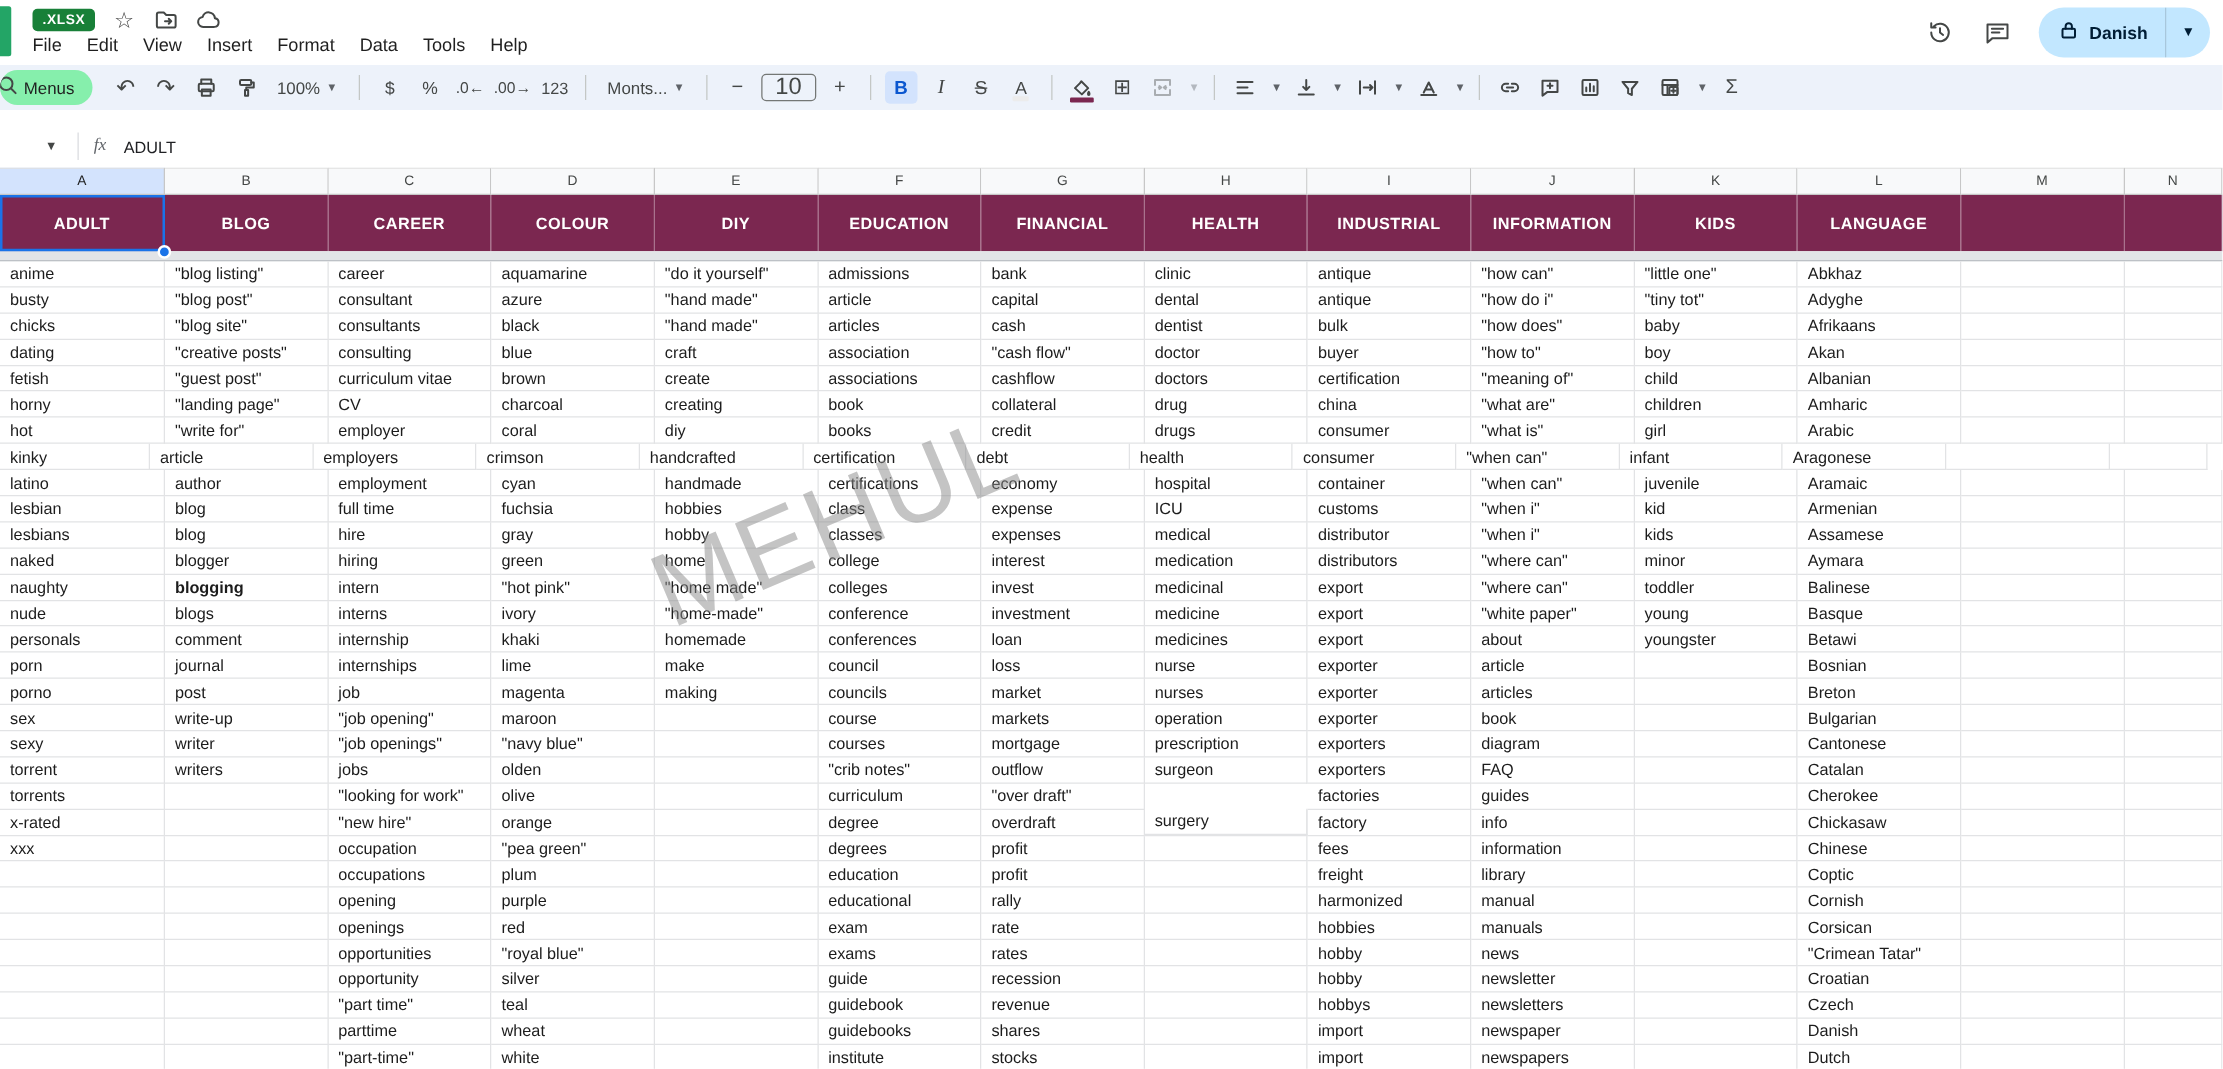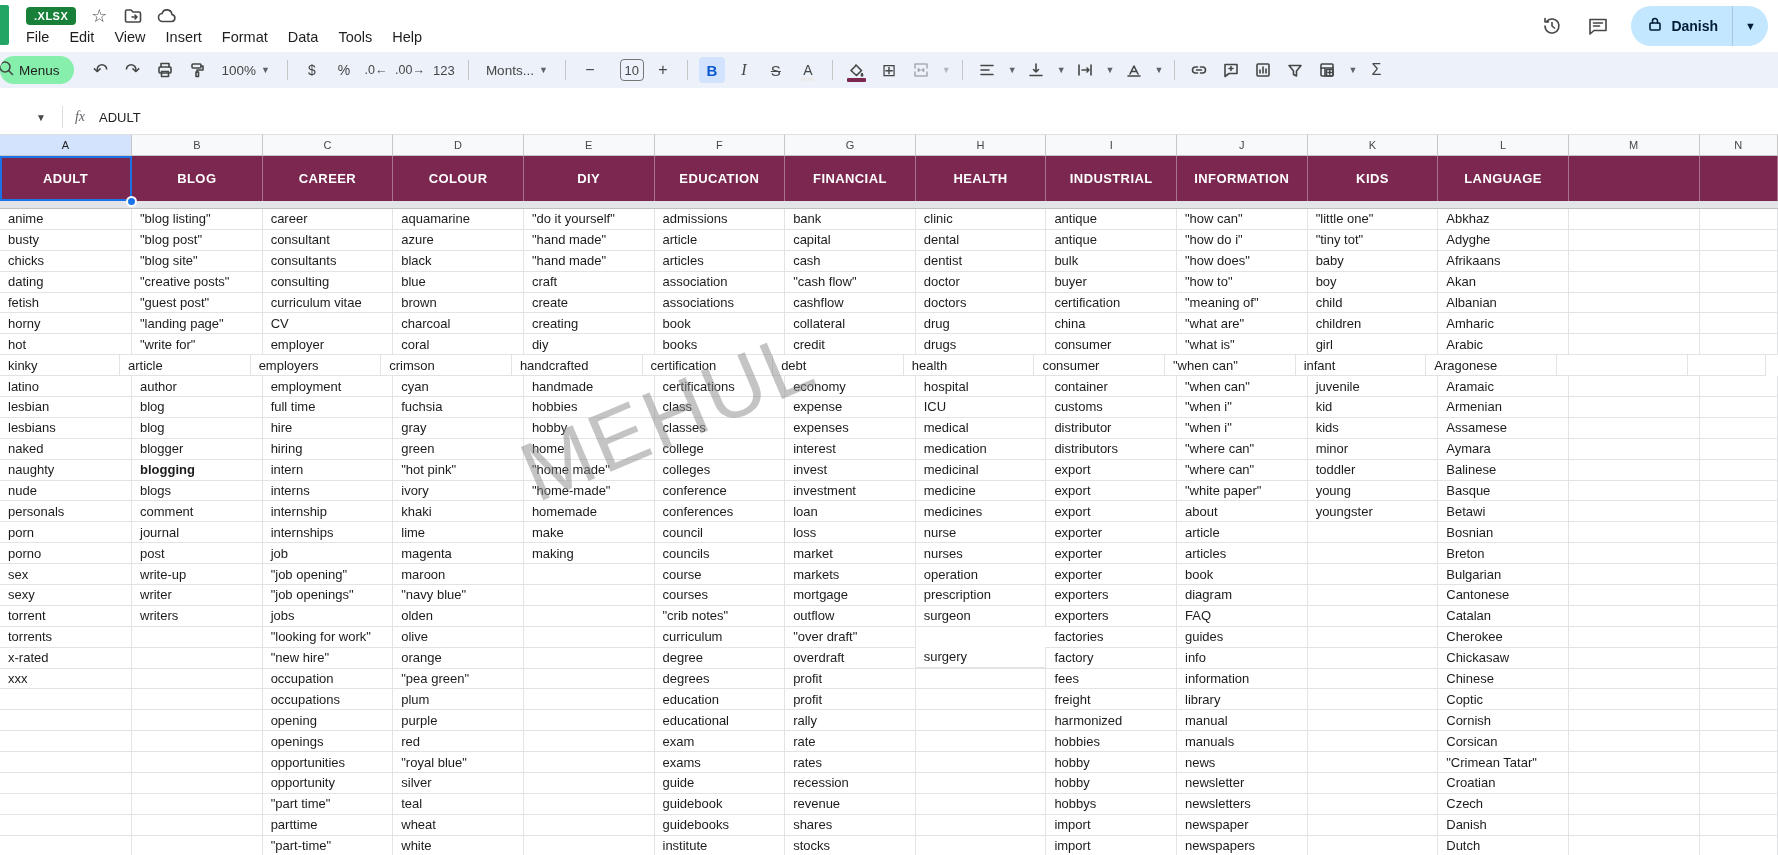--- a/index.html
+++ b/index.html
@@ -30,22 +30,22 @@
   #menus-pill { display:flex; align-items:center; gap:4px; background:#86efac; border-radius:16px;
     height:28px; padding:0 14px 0 2px; margin-right:8px; overflow:hidden; }
   #menus-label { font-size:13.5px; color:#1f1f1f; }
   .tb { min-width:26px; height:26px; display:flex; align-items:center; justify-content:center;
     border-radius:4px; color:#444746; font-size:15px; }
   .tb svg { display:block; }
   .tb-txt { font-size:14px; color:#444746; }
   .caret { font-size:9px; color:#5f6368; margin-left:2px; }
   .tb-div { width:1px; height:20px; background:#c4c7c5; margin:0 5px; }
   #zoom-ctl,#font-ctl { display:flex; align-items:center; gap:3px; padding:0 6px; font-size:13.5px; color:#444746; }
-  #font-size-box { width:24px; height:22px; border:1px solid #747775; border-radius:4px;
-    display:flex; align-items:center; justify-content:center; font-size:13px; color:#444746; background:#edf2fa;margin-left:11px; }
+  #font-size-box { width:44px; height:22px; border:1px solid #747775; border-radius:4px;
+    display:flex; align-items:center; justify-content:center; font-size:19px; color:#444746; background:#edf2fa; }
   #bold-btn { background:#d3e3fd; color:#0b57d0; font-weight:bold; }
   #italic-btn { font-style:italic; font-family:"Liberation Serif",serif; font-size:16px; }
   #strike-btn { text-decoration:line-through; }
   .char-under { position:relative; font-size:14px; line-height:12px; }
   .char-under .bar { position:absolute; left:-2px; right:-2px; bottom:-5px; height:4px; border-radius:1px; }
   .dec { font-size:12.5px; color:#444746; position:relative; }
 
   
   #formula-bar { position:absolute; left:0; top:100px; width:1778px; height:34px; background:#fff;
     display:flex; align-items:center; }

